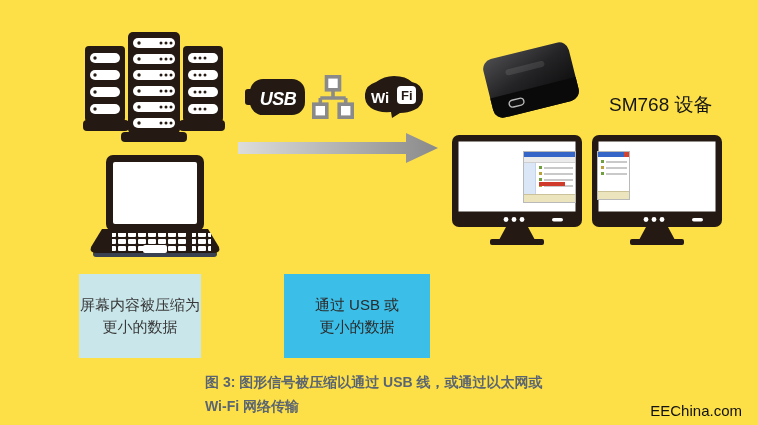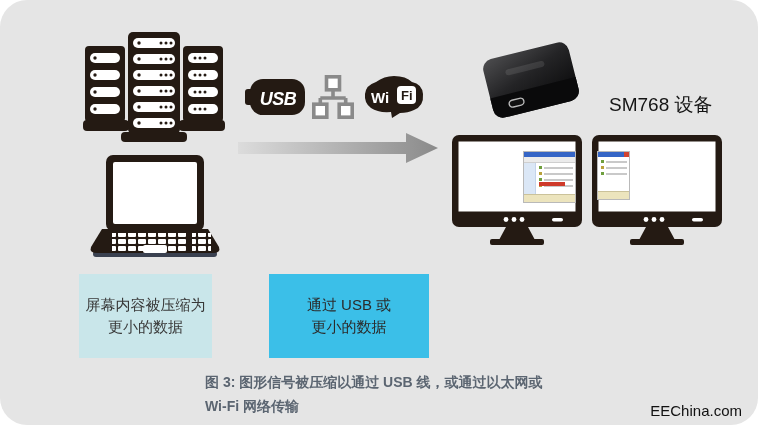--- a/index.html
+++ b/index.html
@@ -1,17 +1,17 @@
 <!DOCTYPE html>
 <html><head>
 <meta charset="utf-8">
 <style>
   html,body{margin:0;padding:0;background:#ffffff;}
   body{font-family:"Liberation Sans","DejaVu Sans",sans-serif;}
-  .canvas{position:relative;width:758px;height:425px;background:#e5e5e5;overflow:hidden;border-radius:27px;}
+  .canvas{position:relative;width:758px;height:425px;background:#fde047;overflow:hidden;}
   .abs{position:absolute;}
 
   
   .step-box{position:absolute;top:274px;height:84px;display:flex;align-items:center;justify-content:center;
             text-align:center;font-size:15px;line-height:22px;color:#383838;}
   .step-box.light{background:#c9e6ea;}
   .step-box.cyan{background:#3bbfe8;color:#2b2b2b;}
 
   
   .caption{position:absolute;left:205px;top:370px;font-size:14px;font-weight:bold;color:#5b6571;line-height:24px;}
@@ -240,27 +240,27 @@
           </div>
         <div class="wf-row">
             <span class="wf-ico g"></span>
             <span class="wf-line"></span>
           </div>
       </div>
     </div>
     <div class="wf-status"></div>
   </div>
 
-  <div class="step-box light" style="left:79px;width:133px;">
+  <div class="step-box light" style="left:79px;width:122px;">
     <div>
       <div>屏幕内容被压缩为</div>
       <div>更小的数据</div>
     </div>
   </div>
-  <div class="step-box cyan" style="left:269px;width:160px;">
+  <div class="step-box cyan" style="left:284px;width:146px;">
     <div>
       <div>通过 USB 或</div>
       <div>更小的数据</div>
     </div>
   </div>
 
   <div class="caption">
     <div class="l1">图 3: 图形信号被压缩以通过 USB 线，或通过以太网或</div>
     <div class="l2">Wi-Fi 网络传输</div>
   </div>

